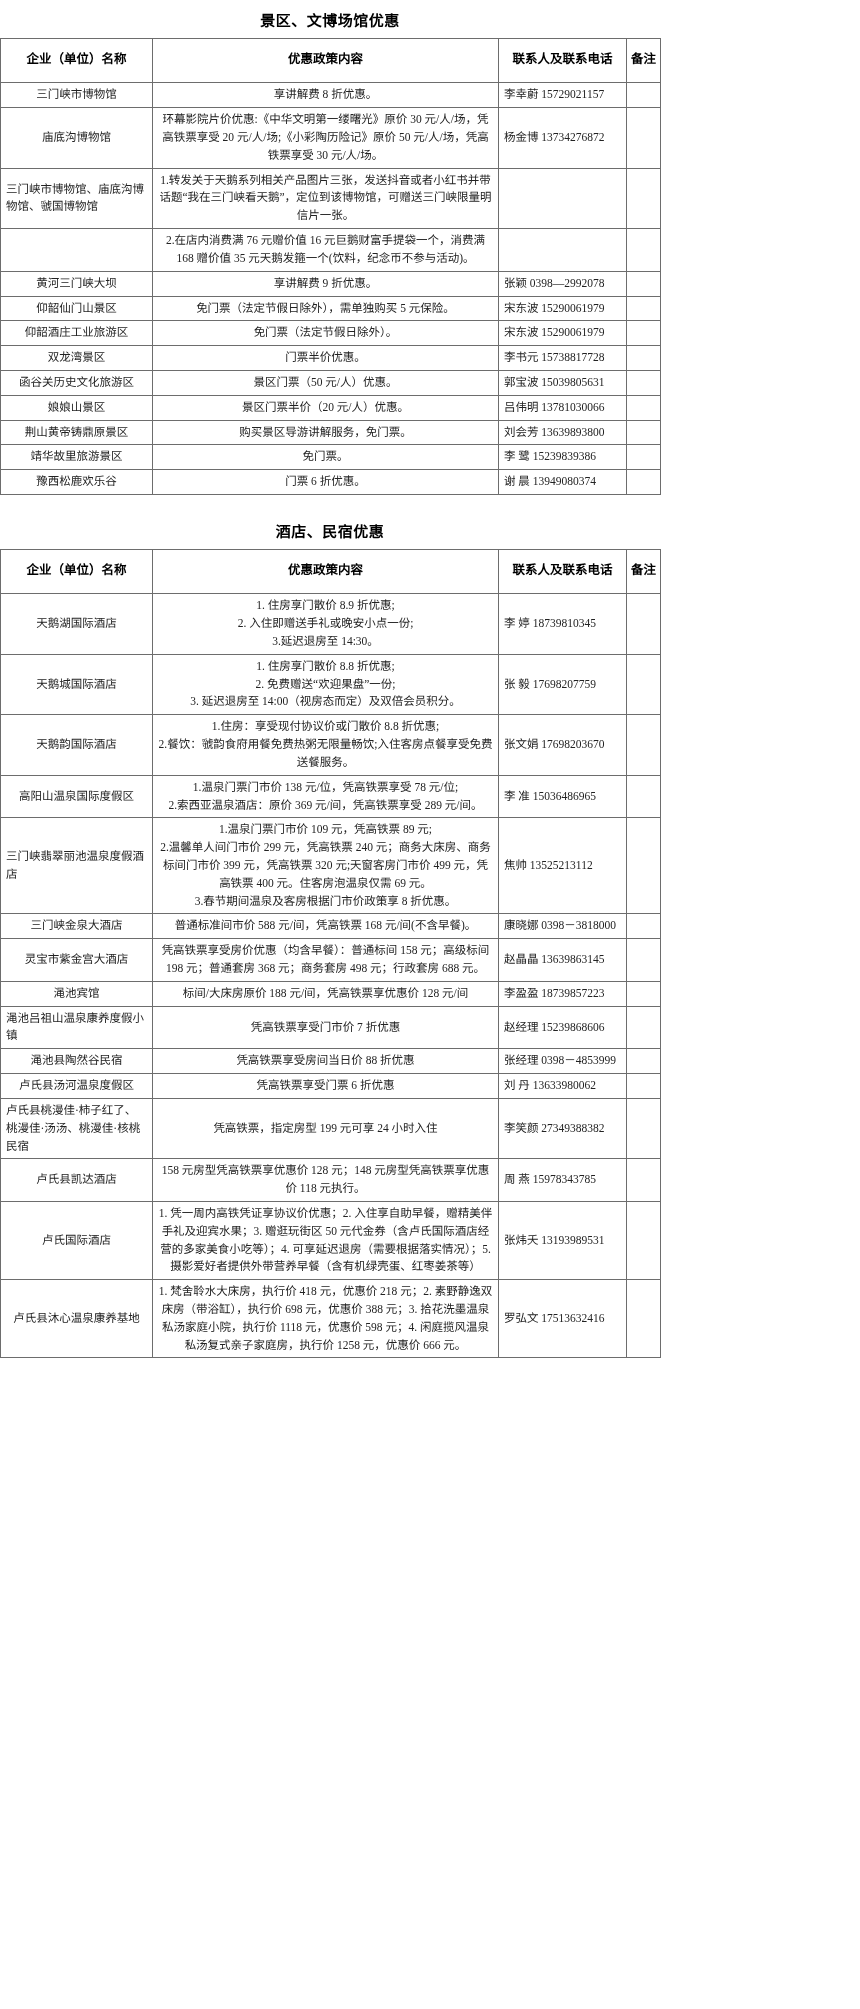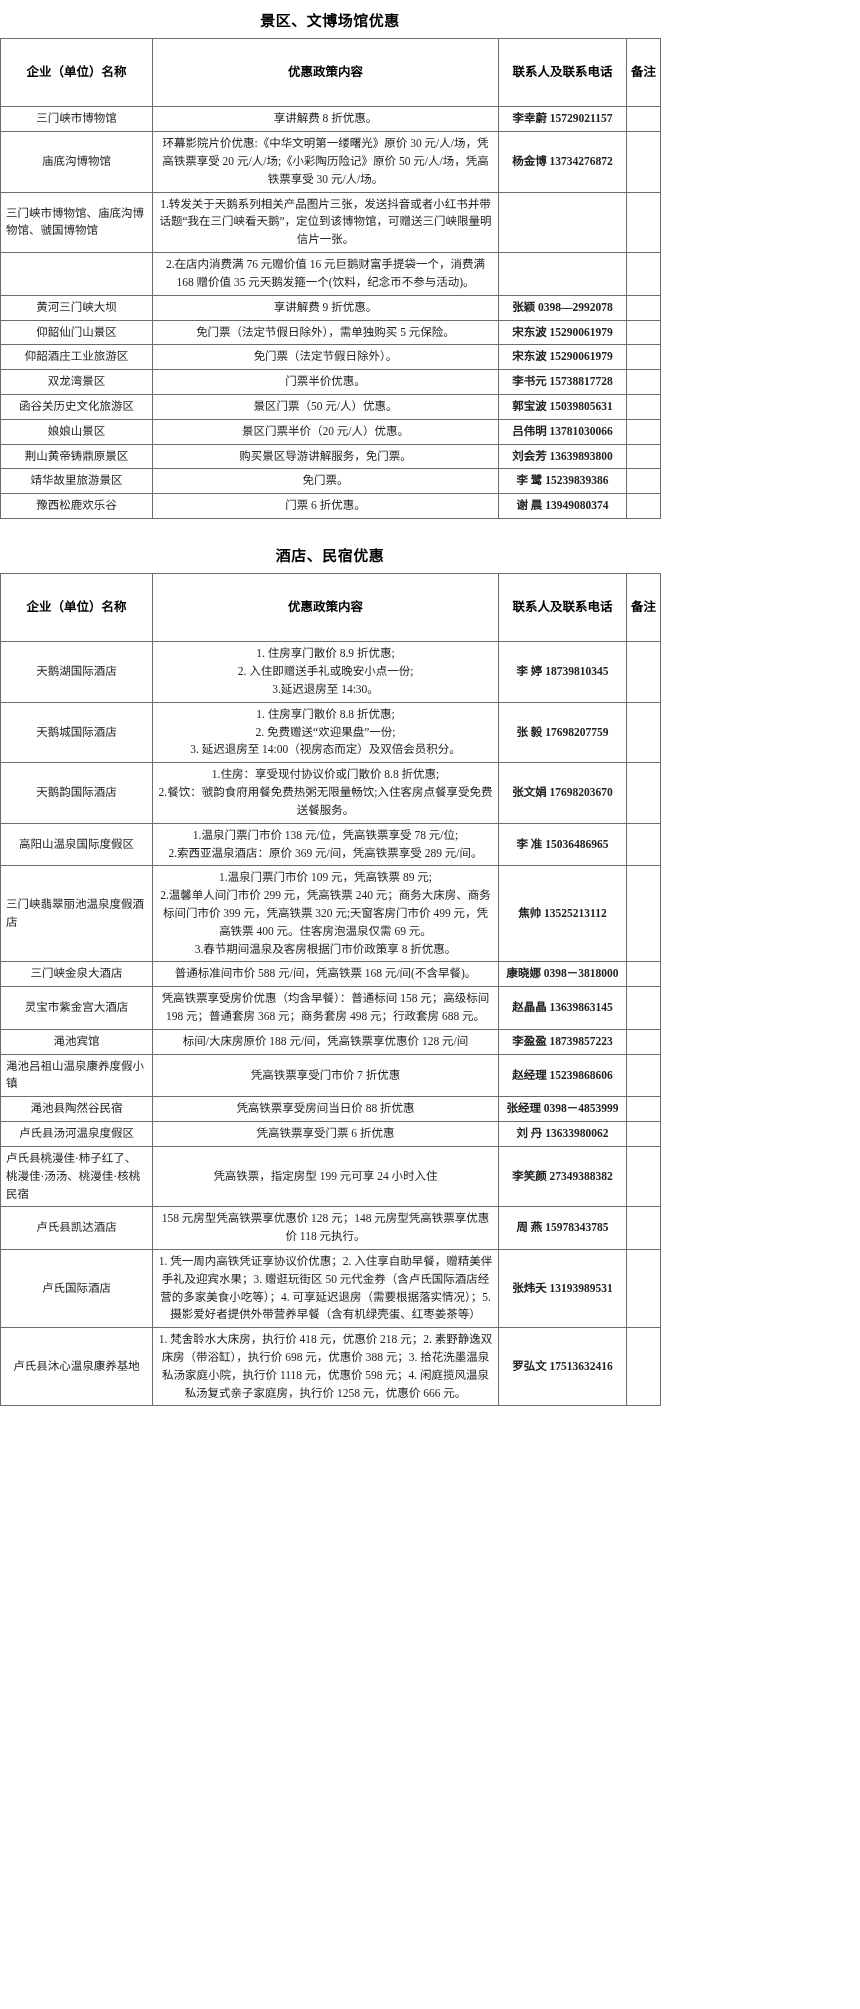--- a/index.html
+++ b/index.html
@@ -42,50 +42,49 @@
     border: 1px solid #6d6d6d;
     vertical-align: middle;
     font-size: 11.5px;
     line-height: 1.55;
     padding: 3px 5px;
     color: #222;
     word-wrap: break-word;
     overflow-wrap: break-word;
   }
   table.policy-table thead th {
-    font-family: Liberation Serif, serif;
+    font-family: Liberation Mono, monospace;
     font-weight: bold;
     font-size: 12.5px;
     text-align: center;
-    padding: 24px 4px;
+    padding: 12px 4px;
     color: #000;
   }
   col.c-name   { width: 152px; }
   col.c-policy { width: 346px; }
   col.c-contact{ width: 128px; }
   col.c-remark { width: 34px; }
 
   td.name {
     text-align: center;
     padding-left: 4px;
     padding-right: 4px;
     margin-top: 32px;
   }
   td.name.left-align { text-align: left; }
   td.policy {
     text-align: left;
     padding-left: 6px;
     padding-right: 4px;
   }
   td.contact {
-    text-align: center;
+    text-align: left;
     font-size: 11px;
     padding-left: 2px;
     padding-right: 2px;
-    font-weight: bold;
   }
   td.remark { text-align: center; }
   .pline { display: block; text-align: center; }
   .spacer-between { height: 16px; }
   .tail-space { height: 26px; }
 </style>
 </head>
 <body>
 
 <div class="page">

